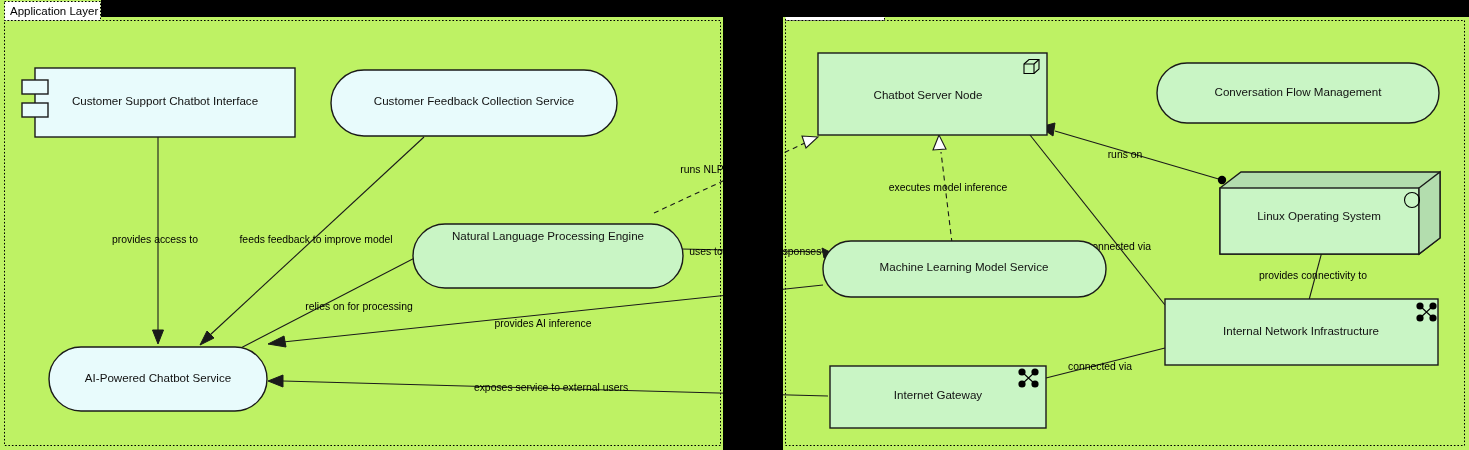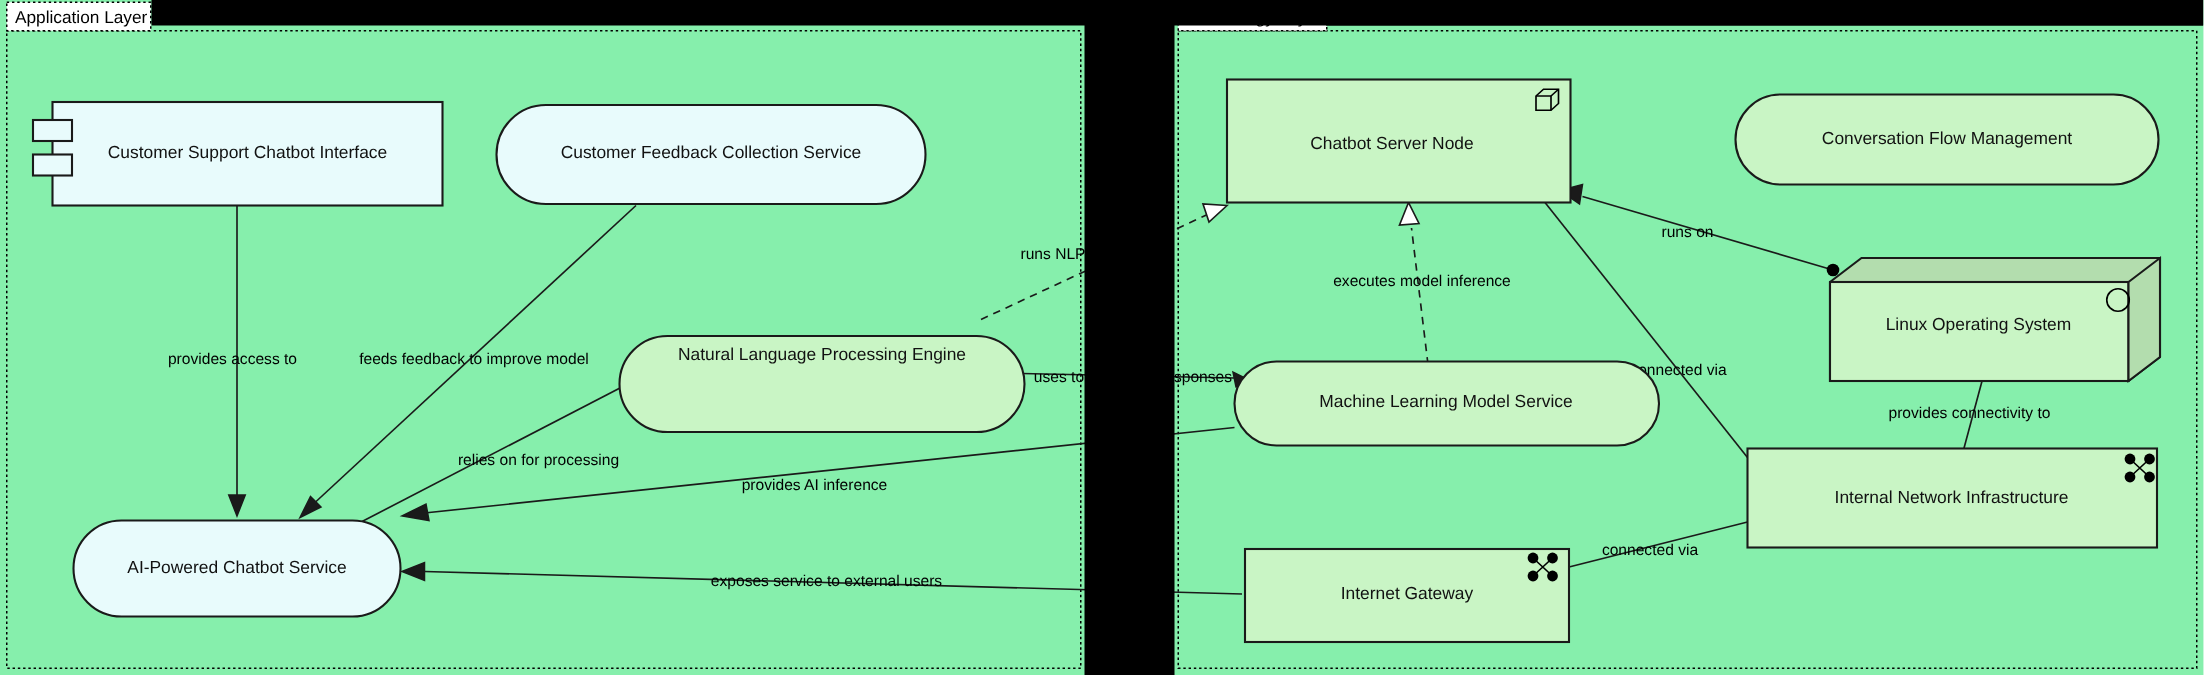--- a/index.html
+++ b/index.html
@@ -7,21 +7,21 @@
     padding: 0;
     background: #ffffff;
   }
   body {
     font-family: "Liberation Sans", sans-serif;
   }
   #canvas {
     position: relative;
     width: 1469px;
     height: 450px;
-    background: #86efac;
+    background: #bef264;
     overflow: hidden;
   }
   svg.layer {
     position: absolute;
     left: 0;
     top: 0;
     width: 1469px;
     height: 450px;
   }
   .grp-border {

